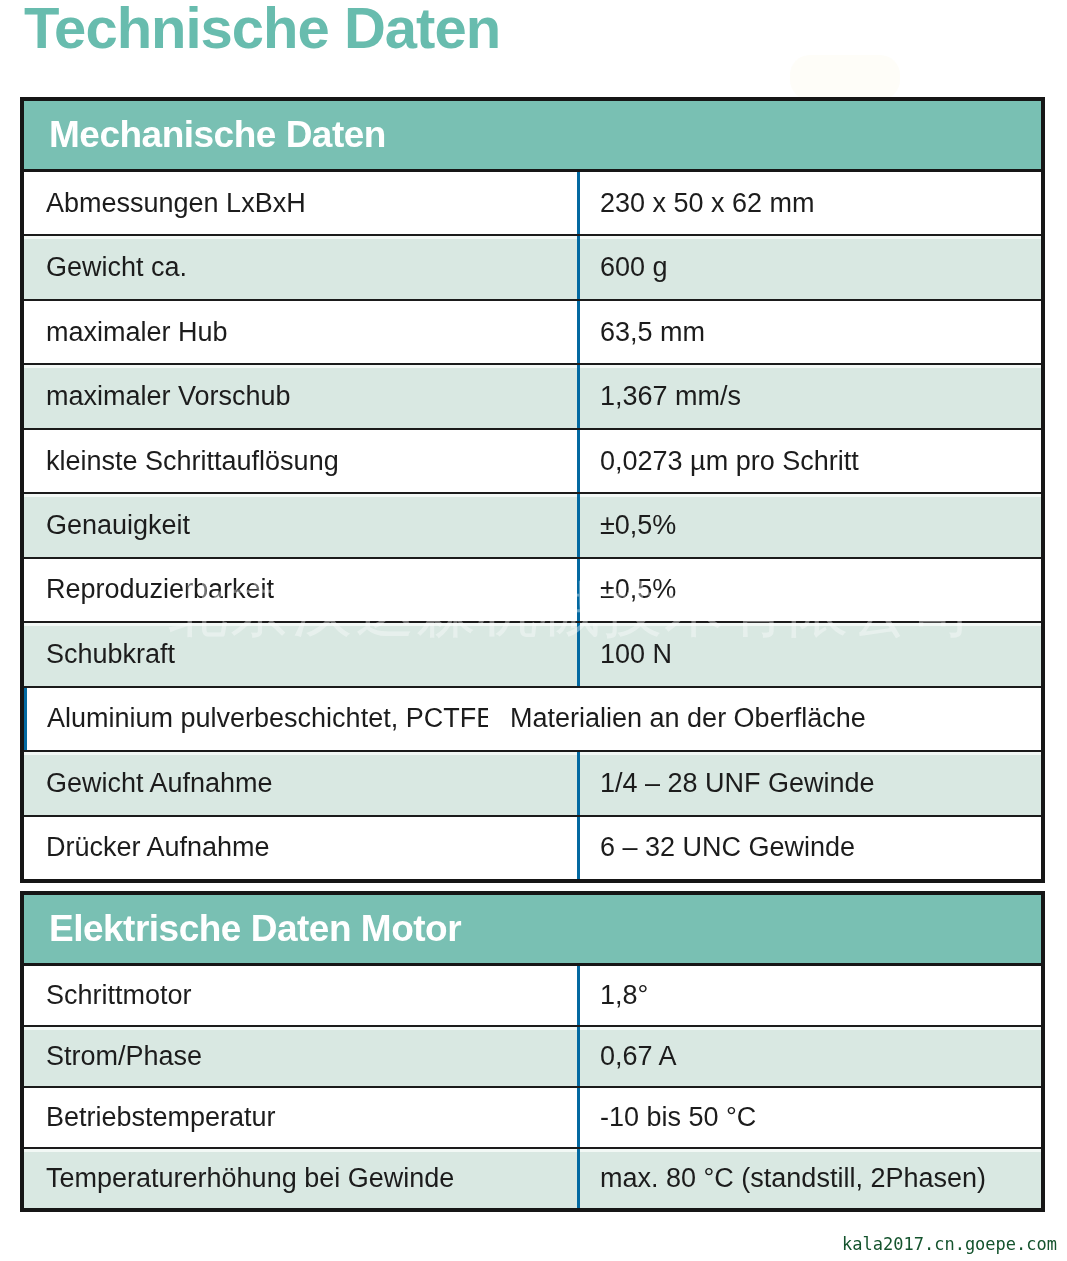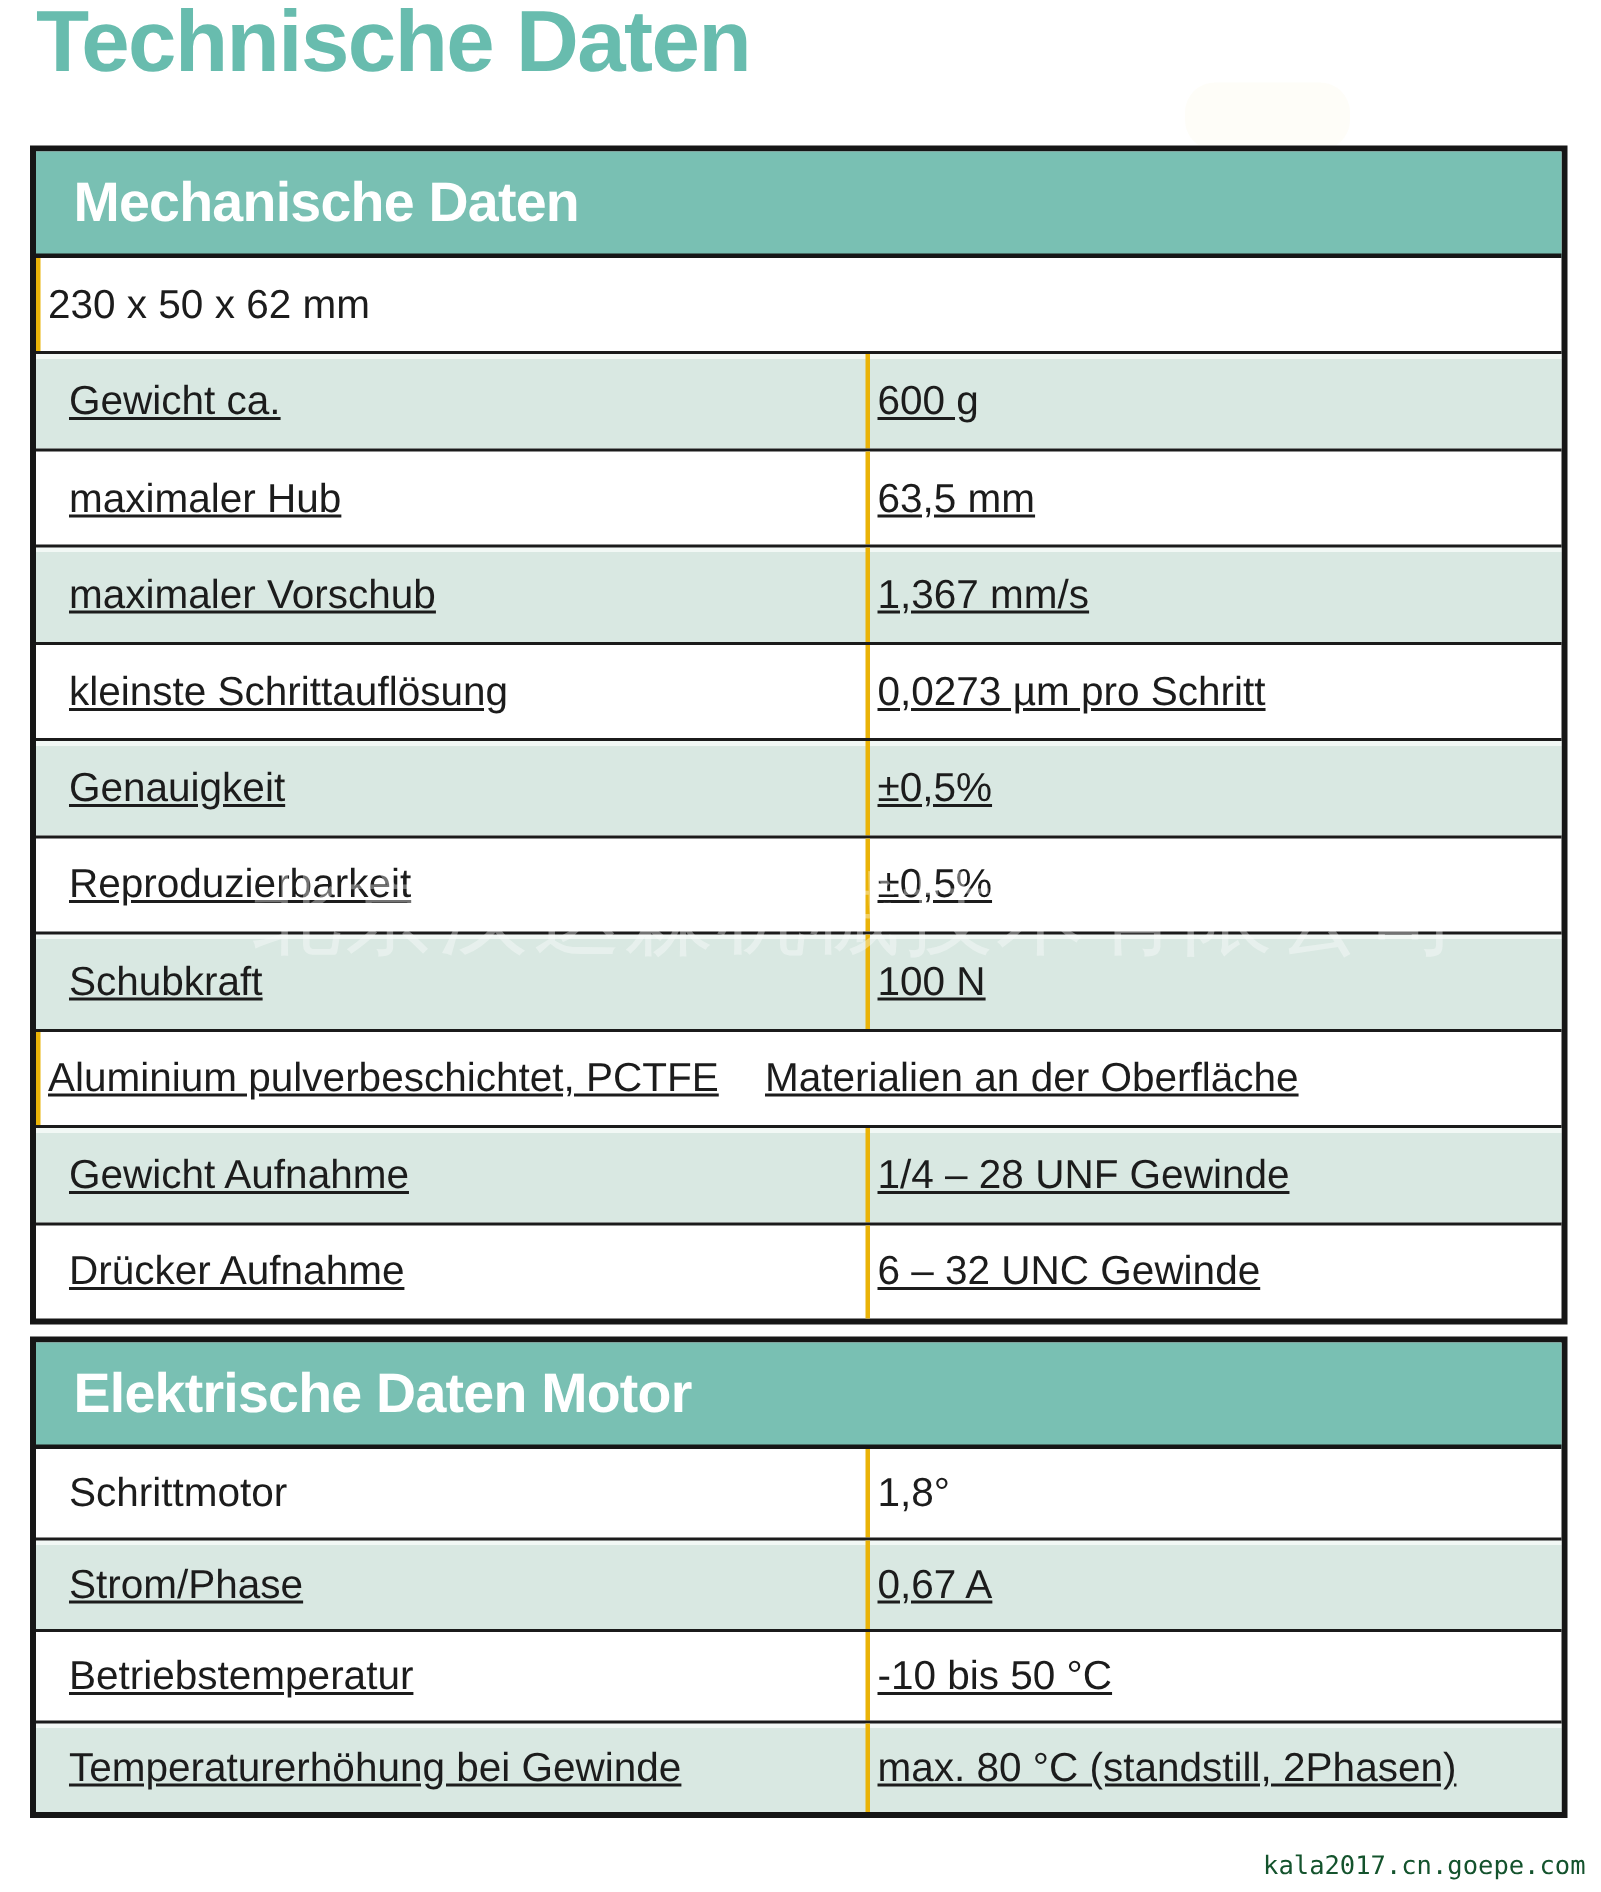--- a/index.html
+++ b/index.html
@@ -40,41 +40,41 @@
     display:flex;
     align-items:center;
     padding-left:25px;
     font-size:37px;
     font-weight:bold;
     color:#ffffff;
     letter-spacing:-0.5px;
   }
   .rows { flex:1 1 auto; display:flex; flex-direction:column; }
   .row { flex:1 1 0; display:flex; align-items:stretch; }
-  .row + .row { border-top:2px solid #1b1b1b;text-decoration:underline; }
+  .row + .row { border-top:2px solid #1b1b1b; }
   .row:nth-child(even) {
     background:linear-gradient(180deg, #f2f8f5 0px, #f2f8f5 3px, #d9e8e2 3px);
   }
   .cell {
     display:flex;
     align-items:center;
     font-size:27px;
     color:#1c1c1c;
     overflow:hidden;
     white-space:nowrap;
   }
   .cell.label {
     flex:0 0 553px;
     padding-left:22px;
     box-sizing:border-box;
   }
   .cell.value {
     flex:1 1 auto;
-    border-left:3px solid #eab308;
-    padding-left:5px;
+    border-left:3px solid #0369a1;
+    padding-left:20px;
   }
   .watermark-cjk {
     position:absolute;
     left:168px; top:570px;
     width:760px;
     font-size:60px;
     letter-spacing:2px;
     color:#ffffff;
     opacity:0.38;
     z-index:5;
@@ -103,20 +103,21 @@
 <body>
 
 <div class="smudge"></div>
 
 <h1 class="page-title">Technische Daten</h1>
 
 <section class="data-table table-mechanical">
   <div class="table-header">Mechanische Daten</div>
   <div class="rows">
       <div class="row">
+        <div class="cell label">Abmessungen LxBxH</div>
         <div class="cell value">230 x 50 x 62 mm</div>
       </div>
       <div class="row">
         <div class="cell label">Gewicht ca.</div>
         <div class="cell value">600 g</div>
       </div>
       <div class="row">
         <div class="cell label">maximaler Hub</div>
         <div class="cell value">63,5 mm</div>
       </div>

